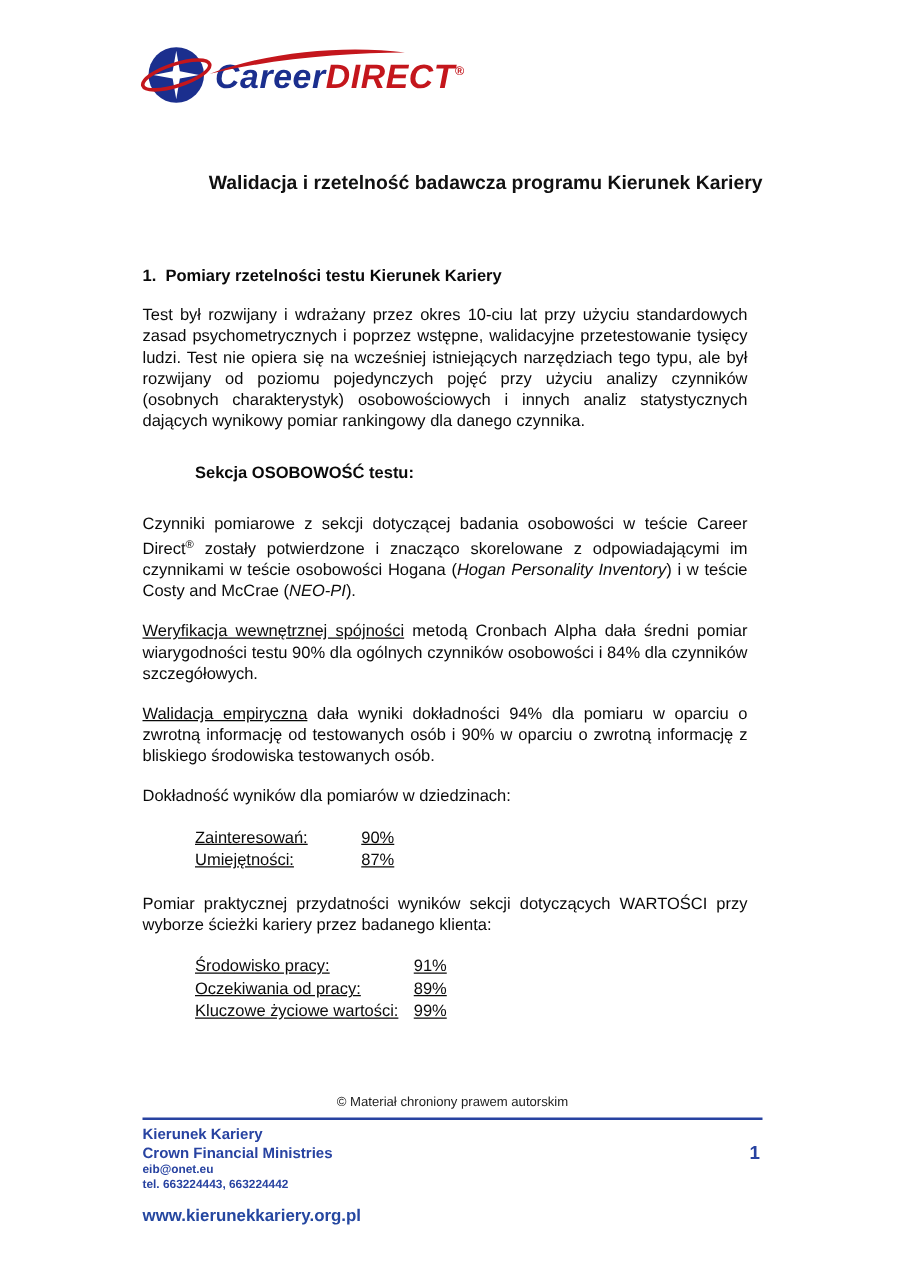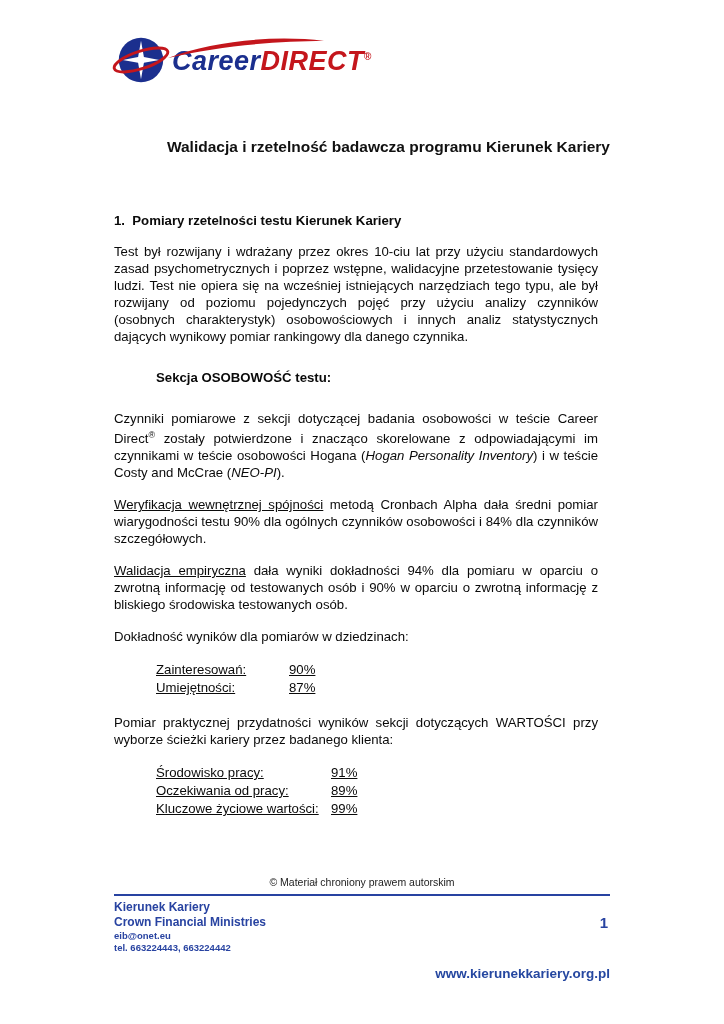--- a/index.html
+++ b/index.html
@@ -43,21 +43,21 @@
   .datalist.wide   .lbl { width:175px; }
   .para-gap { margin-top:18px; }
   
   .footer { position:absolute; left:68px; right:68px; bottom:42px; }
   .copyright { text-align:center; font-size:10.5px; color:#222; margin-bottom:6px; }
   .rule { border-top:2px solid #2843a1; margin-bottom:4px; }
   .footer-info { position:relative; color:#2843a1; }
   .org1, .org2 { font-weight:bold; font-size:12px; line-height:15px; }
   .email, .phone { font-weight:bold; font-size:9.5px; line-height:12px; color:#2843a1; text-decoration:none; display:block; }
   .pagenum { position:absolute; right:2px; top:14px; font-weight:bold; font-size:15px; color:#2843a1; }
-  .website { text-align:right; margin-top:10px; }
+  .website { text-align:left; margin-top:10px; }
   .website a { font-weight:bold; font-size:13.5px; color:#2547a0; text-decoration:none; }
 </style>
 </head>
 <body>
 
 <div class="page">
 
   <div class="logo">
     <svg class="globe" viewBox="0 0 60 60" aria-hidden="true">
       <circle cx="30" cy="31" r="23" fill="#1b2f8e"></circle>

